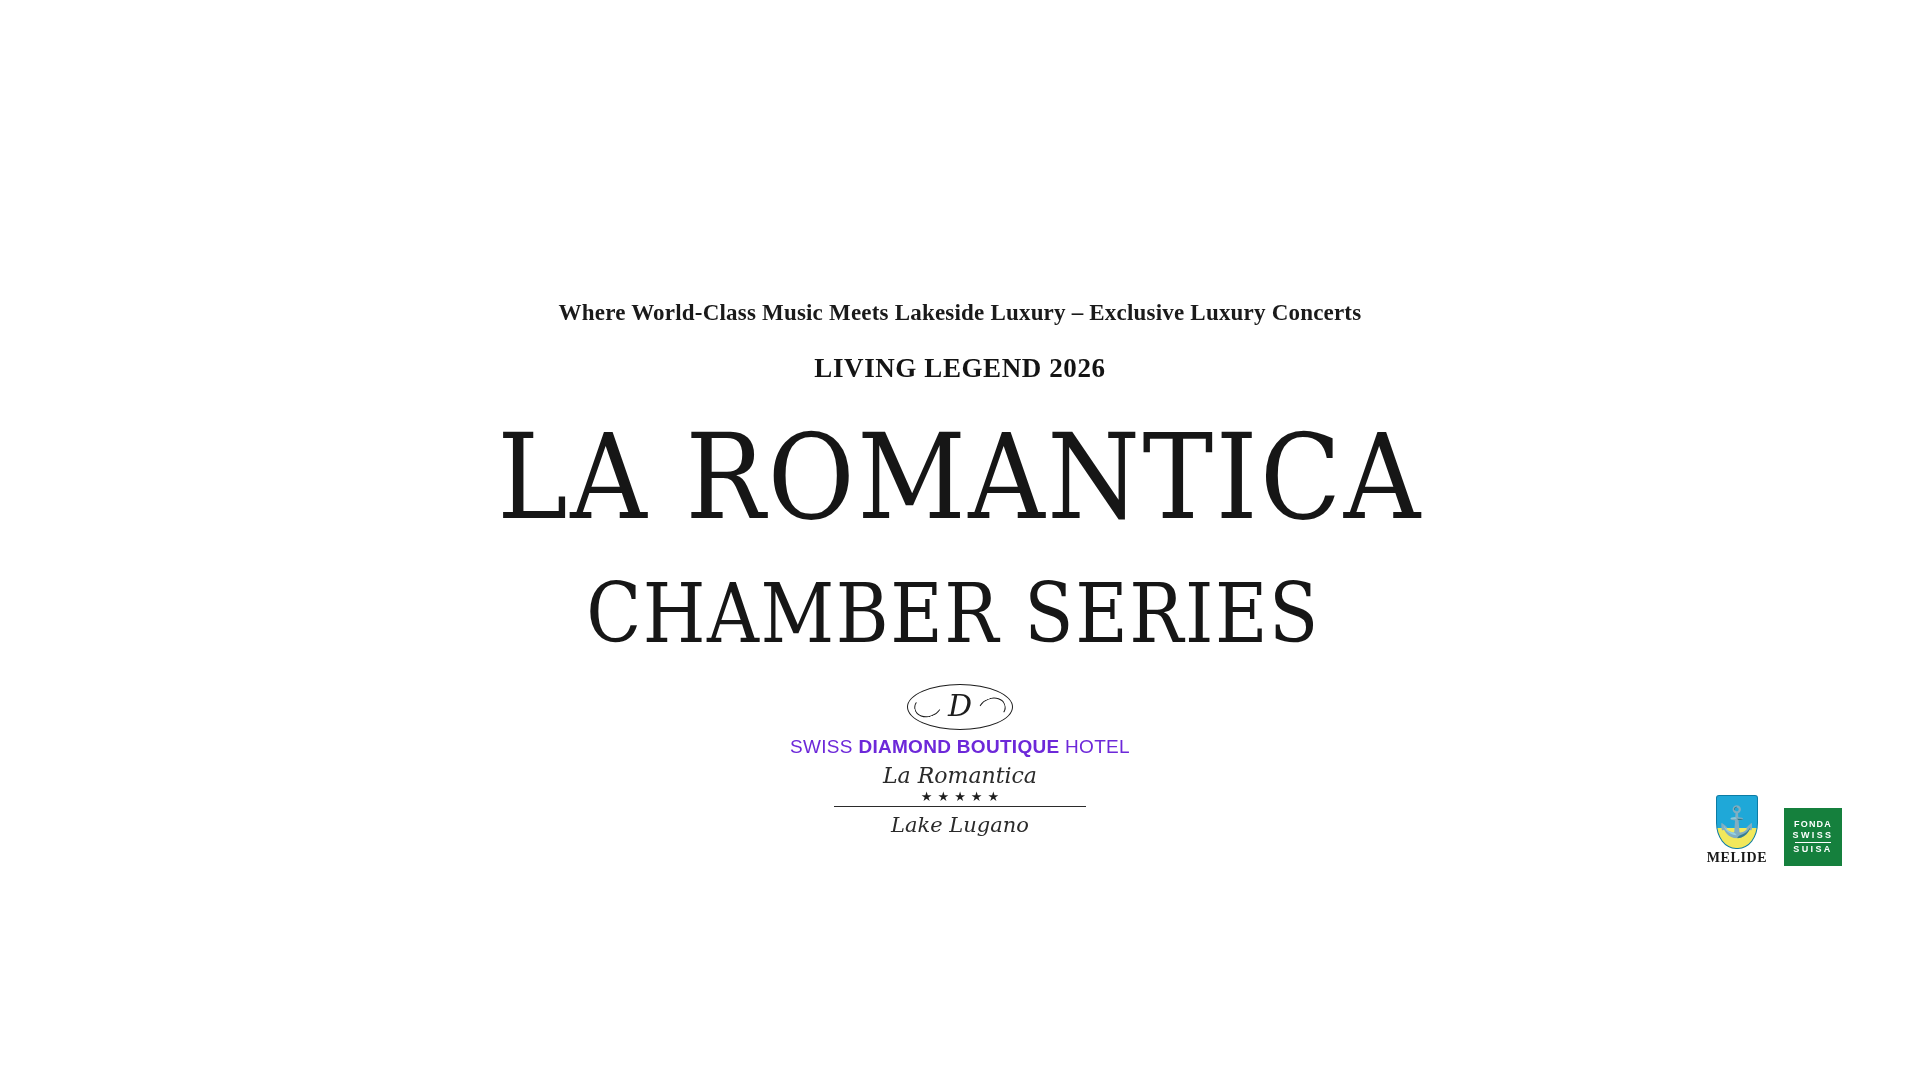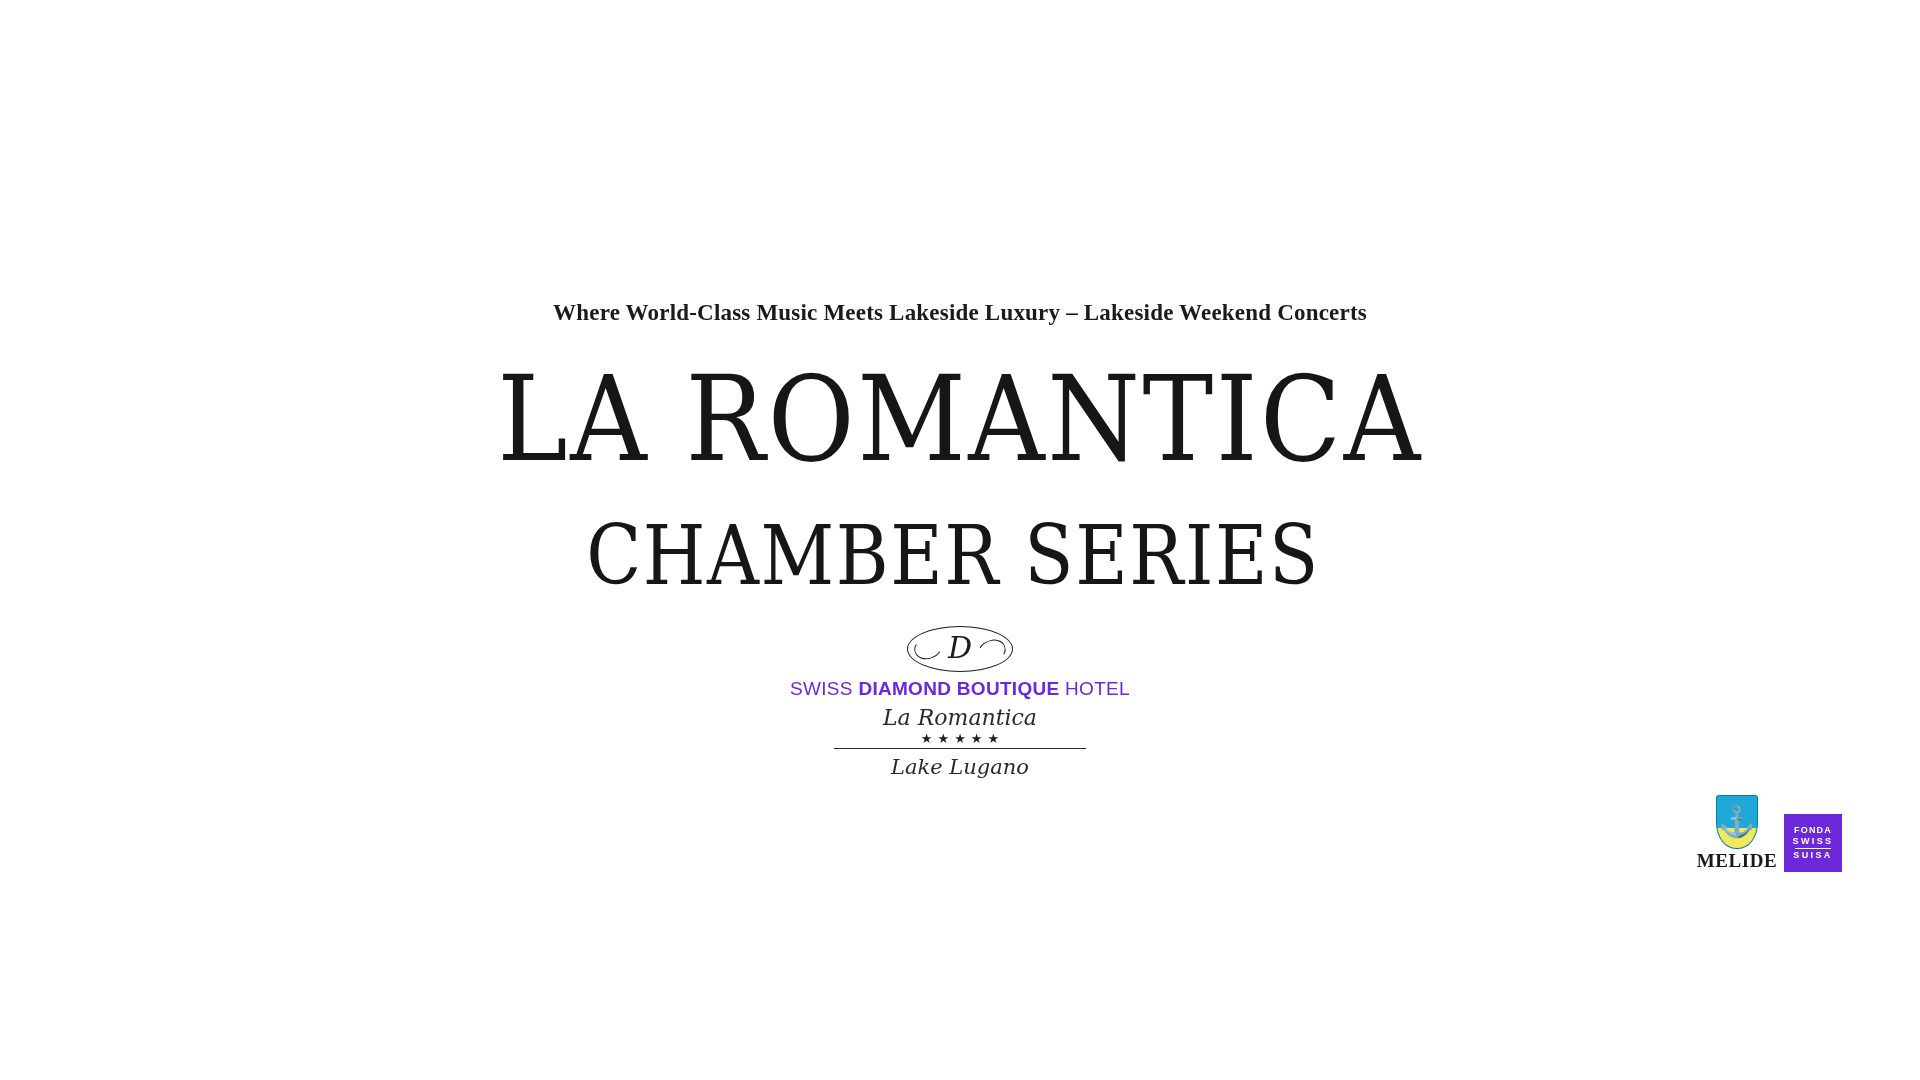--- a/index.html
+++ b/index.html
@@ -201,29 +201,29 @@
     top: 50%;
     transform: translate(-50%, -50%);
     font-size: 30px;
     line-height: 1;
     color: #1a1a1a;
   }
   .melide-label {
     margin-top: 1px;
     font-family: "Liberation Serif", serif;
     font-weight: bold;
-    font-size: 19px;
+    font-size: 14px;
     letter-spacing: 0.6px;
     color: #1a1a1a;
   }
 
   .fondation {
     width: 58px;
     height: 58px;
-    background: #6d28d9;
+    background: #15803d;
     color: #ffffff;
     display: flex;
     flex-direction: column;
     align-items: center;
     justify-content: center;
     font-family: "Liberation Sans", sans-serif;
     font-weight: bold;
     font-size: 9px;
     line-height: 11px;
     letter-spacing: 1.2px;
@@ -237,22 +237,23 @@
     margin: 1px 0;
   }
 </style>
 </head>
 <body>
 
 <div class="page">
 
   <div class="hero">
 
-    <p class="tagline">Where World-Class Music Meets Lakeside Luxury – Lakeside Weekend Concerts</p>
-
+    <p class="tagline">Where World-Class Music Meets Lakeside Luxury – Exclusive Luxury Concerts</p>
+
+    <p class="subtitle">LIVING LEGEND 2026</p>
 
     <h1 class="maintitle">LA ROMANTICA</h1>
 
     <h2 class="seriestitle">CHAMBER SERIES</h2>
 
     <div class="hotel-logo">
 
       <div class="logo-oval">
         <span class="d-letter">D</span>
       </div>

